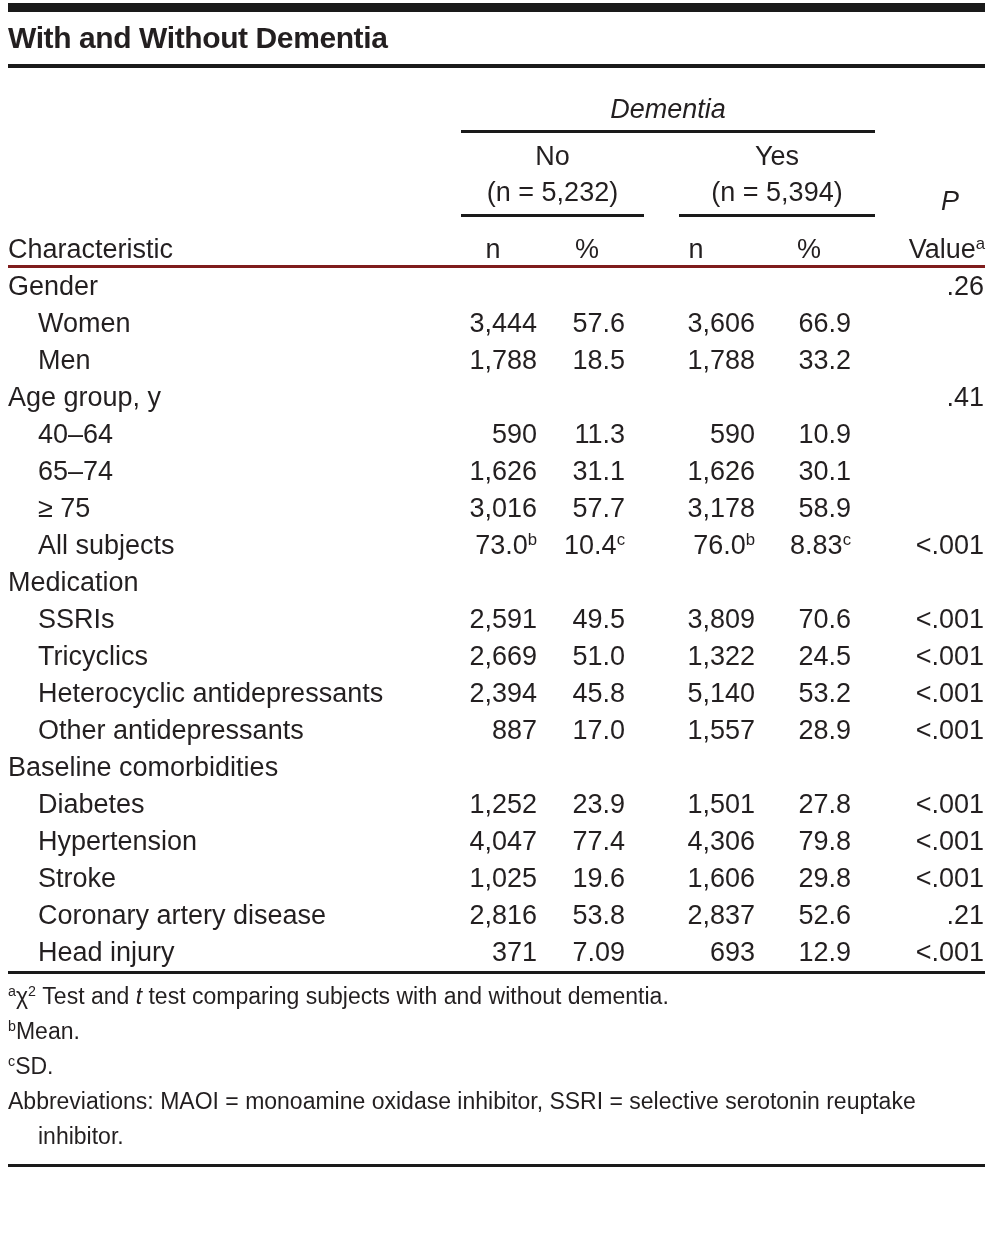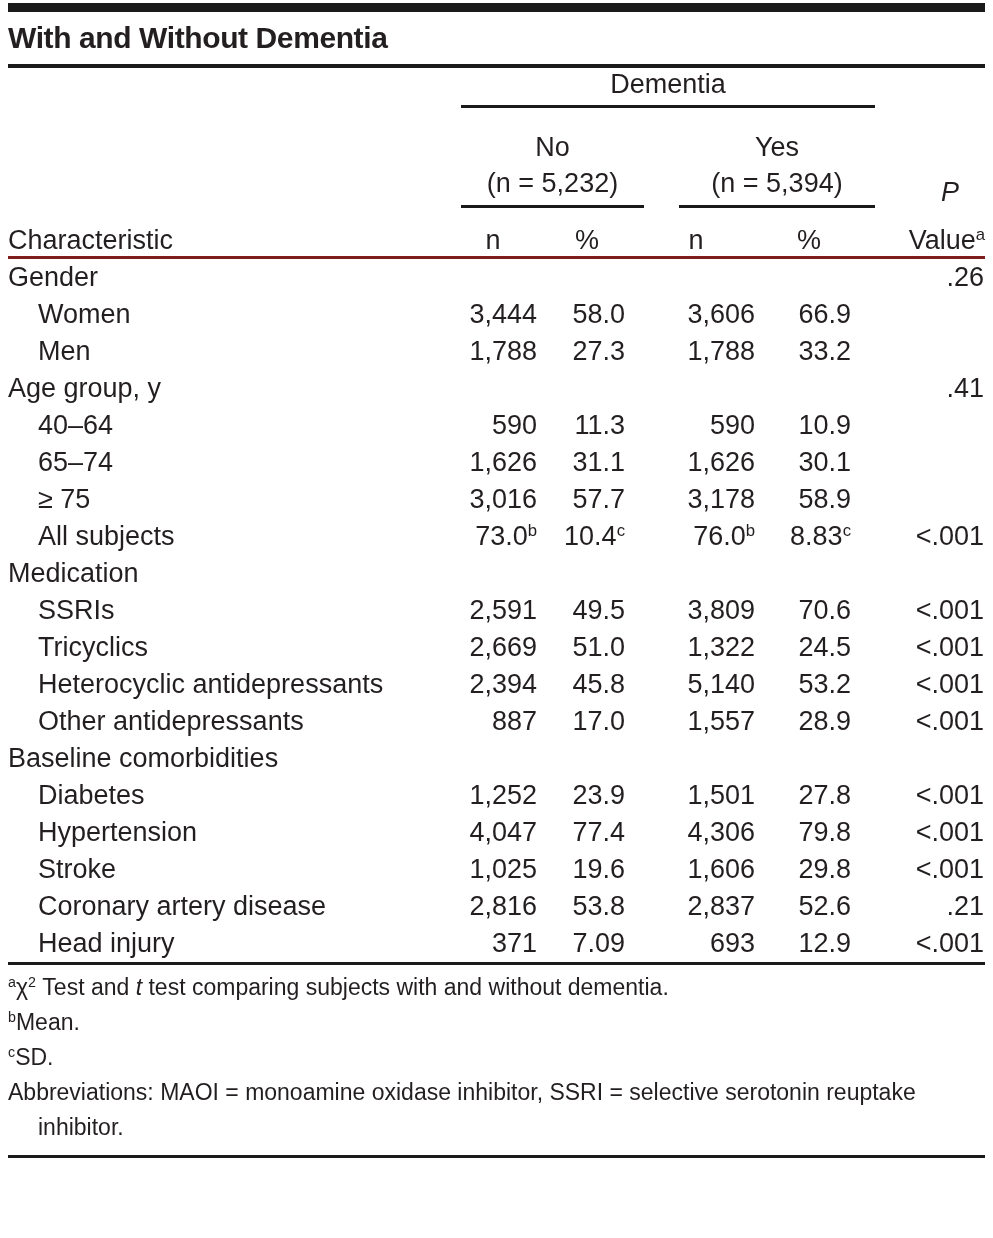--- a/index.html
+++ b/index.html
@@ -23,22 +23,22 @@
   .title-rule { height: 4px; background: #1a1a1a; margin-top: 9px; }
 
   table {
     width: 100%; border-collapse: collapse; table-layout: fixed;
     font-size: 27px;
   }
   td, th { padding: 0; font-weight: 400; vertical-align: bottom; }
 
   
   thead th { text-align: center; }
-  .r1 td, .r1 th { height: 40px; }
-  .r2 td, .r2 th { height: 100px; }
+  .r1 td, .r1 th { height: 65px; font-style: italic; }
+  .r2 td, .r2 th { height: 84px; }
   .r3 td, .r3 th { height: 48px; border-bottom: 3px solid #7f1d1d; }
 
   .spanner { border-bottom: 3px solid #1a1a1a; text-align: center; }
   .spanner.dem { margin: 0 -18px 0 18px; padding-bottom: 5px; }
   .spanner.grp-no  { margin: 0 -13px 0 18px; padding-bottom: 4px; }
   .spanner.grp-yes { margin: 0 -18px 0 48px; padding-bottom: 4px; }
   .grp-line { display: block; line-height: 36px; }
 
   .p-head { text-align: right; padding-right: 26px; }
   .italic { font-style: italic; }
@@ -132,29 +132,29 @@
           <td class="label">Gender</td>
           <td class="num"></td>
           <td class="num"></td>
           <td class="num"></td>
           <td class="num"></td>
           <td class="num p">.26</td>
         </tr>
         <tr>
           <td class="label ind">Women</td>
           <td class="num">3,444</td>
-          <td class="num">58.0</td>
+          <td class="num">57.6</td>
           <td class="num">3,606</td>
           <td class="num">66.9</td>
           <td class="num p"></td>
         </tr>
         <tr>
           <td class="label ind">Men</td>
           <td class="num">1,788</td>
-          <td class="num">27.3</td>
+          <td class="num">18.5</td>
           <td class="num">1,788</td>
           <td class="num">33.2</td>
           <td class="num p"></td>
         </tr>
         <tr>
           <td class="label">Age group, y</td>
           <td class="num"></td>
           <td class="num"></td>
           <td class="num"></td>
           <td class="num"></td>

